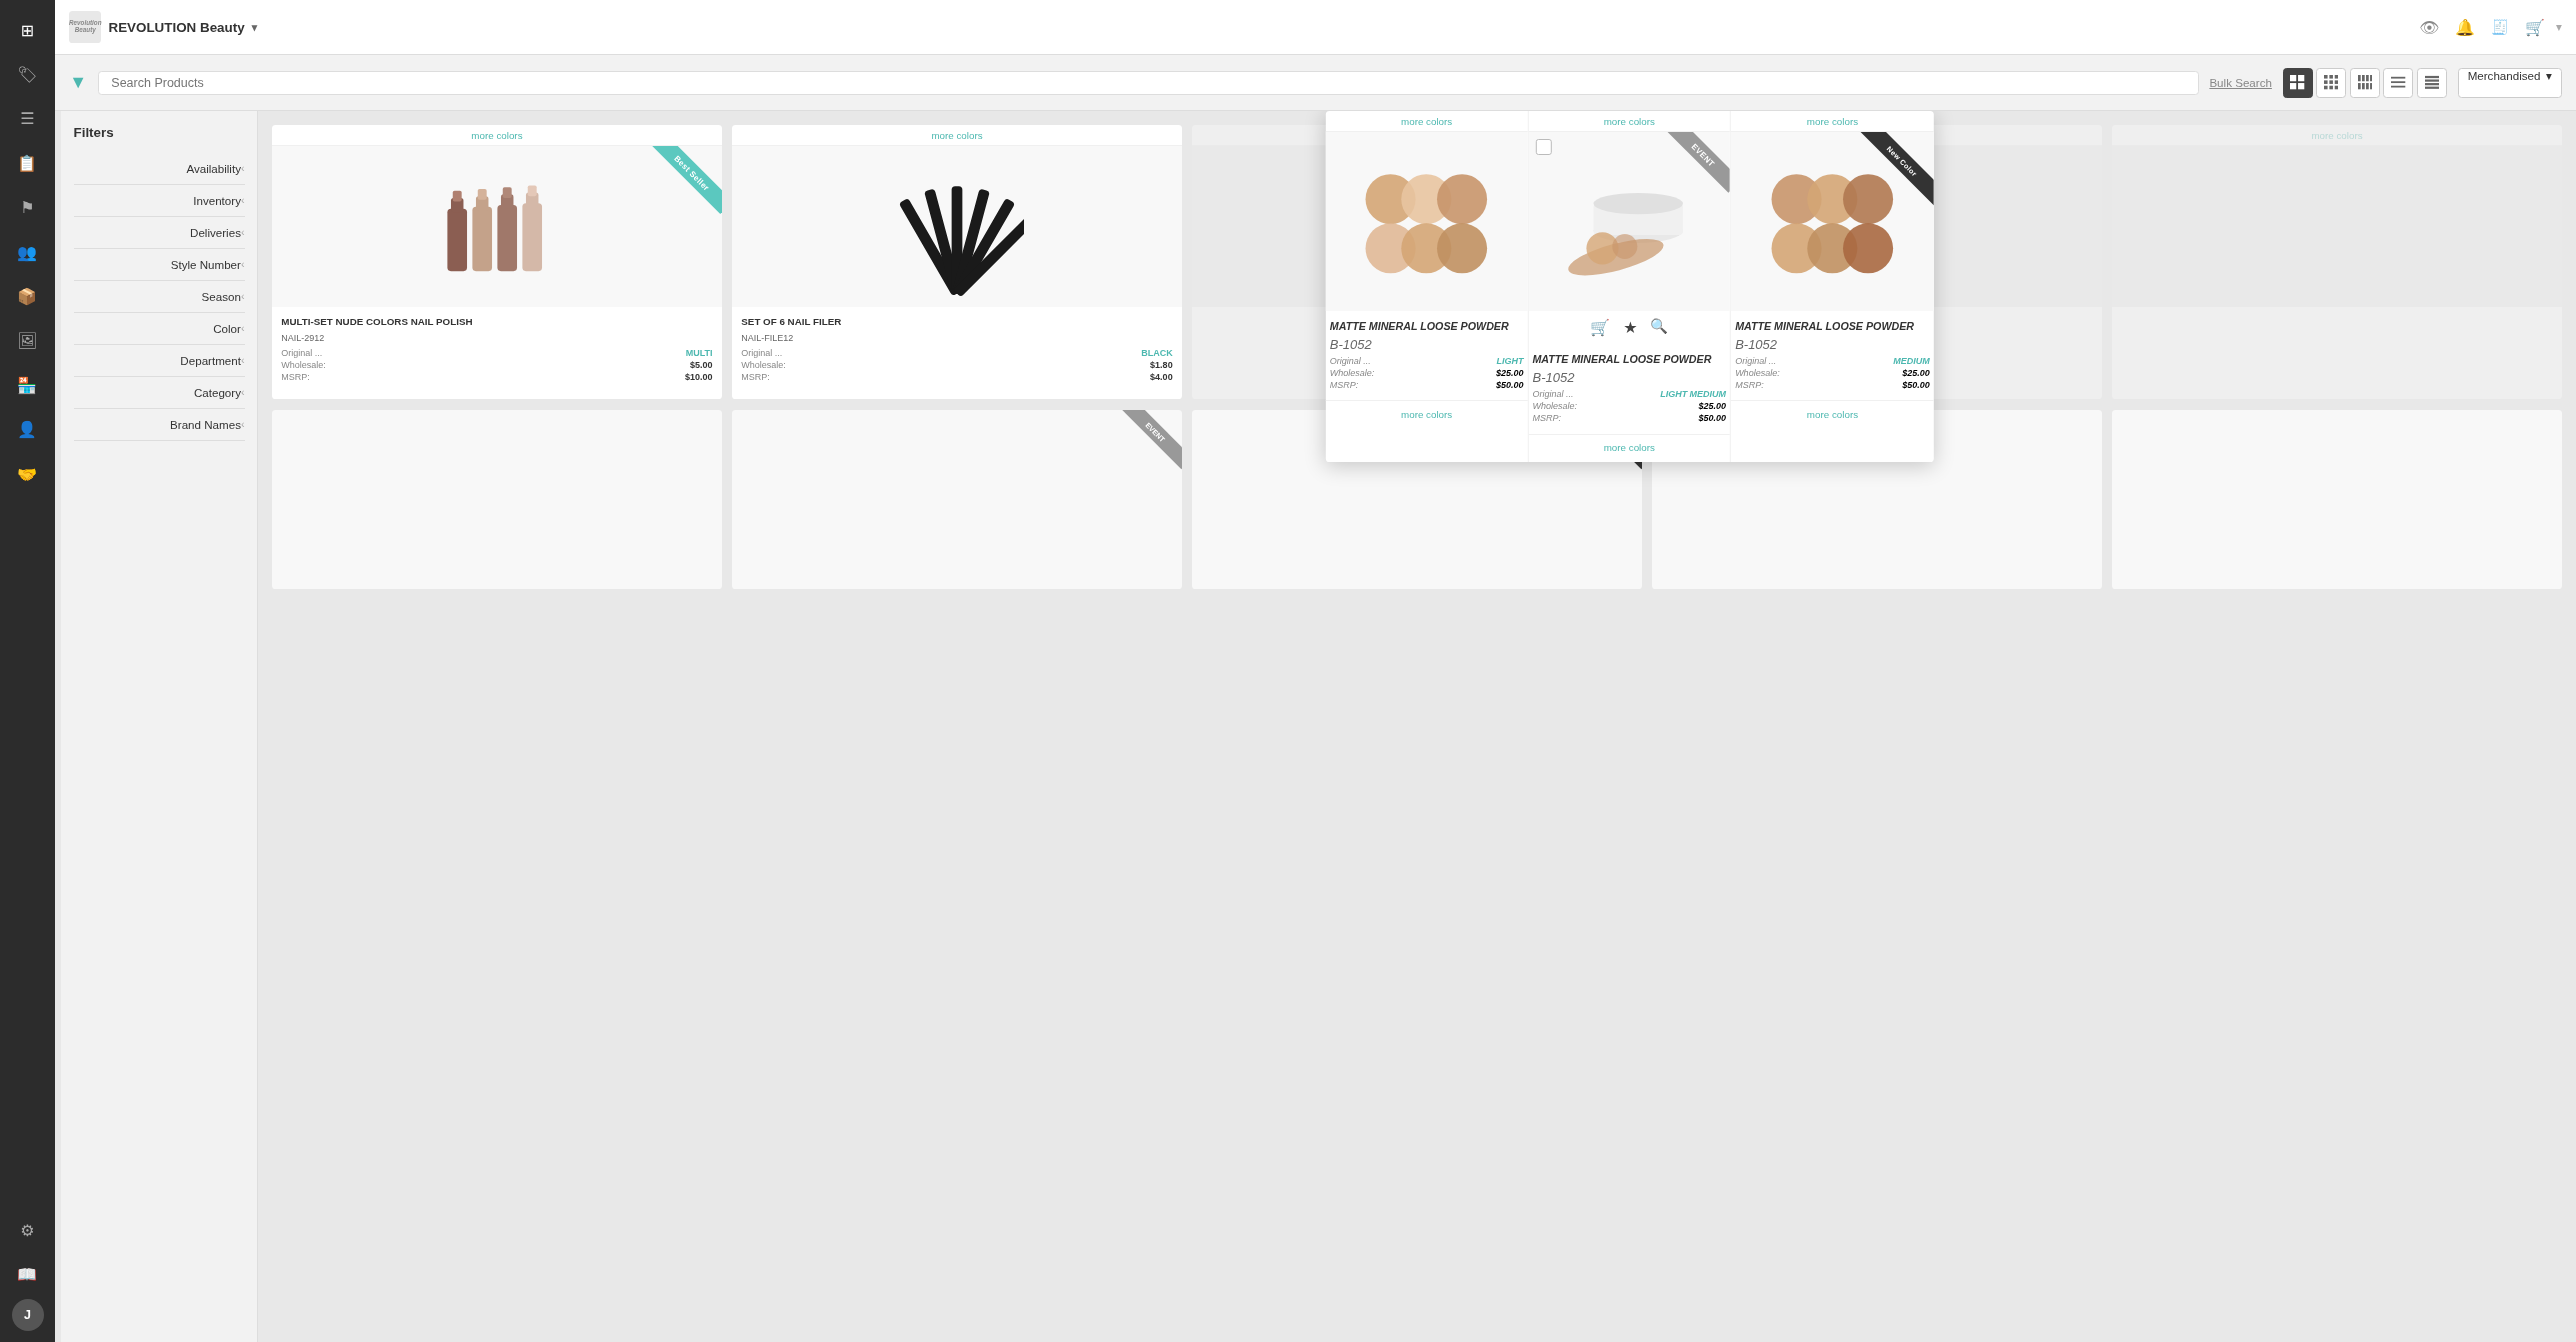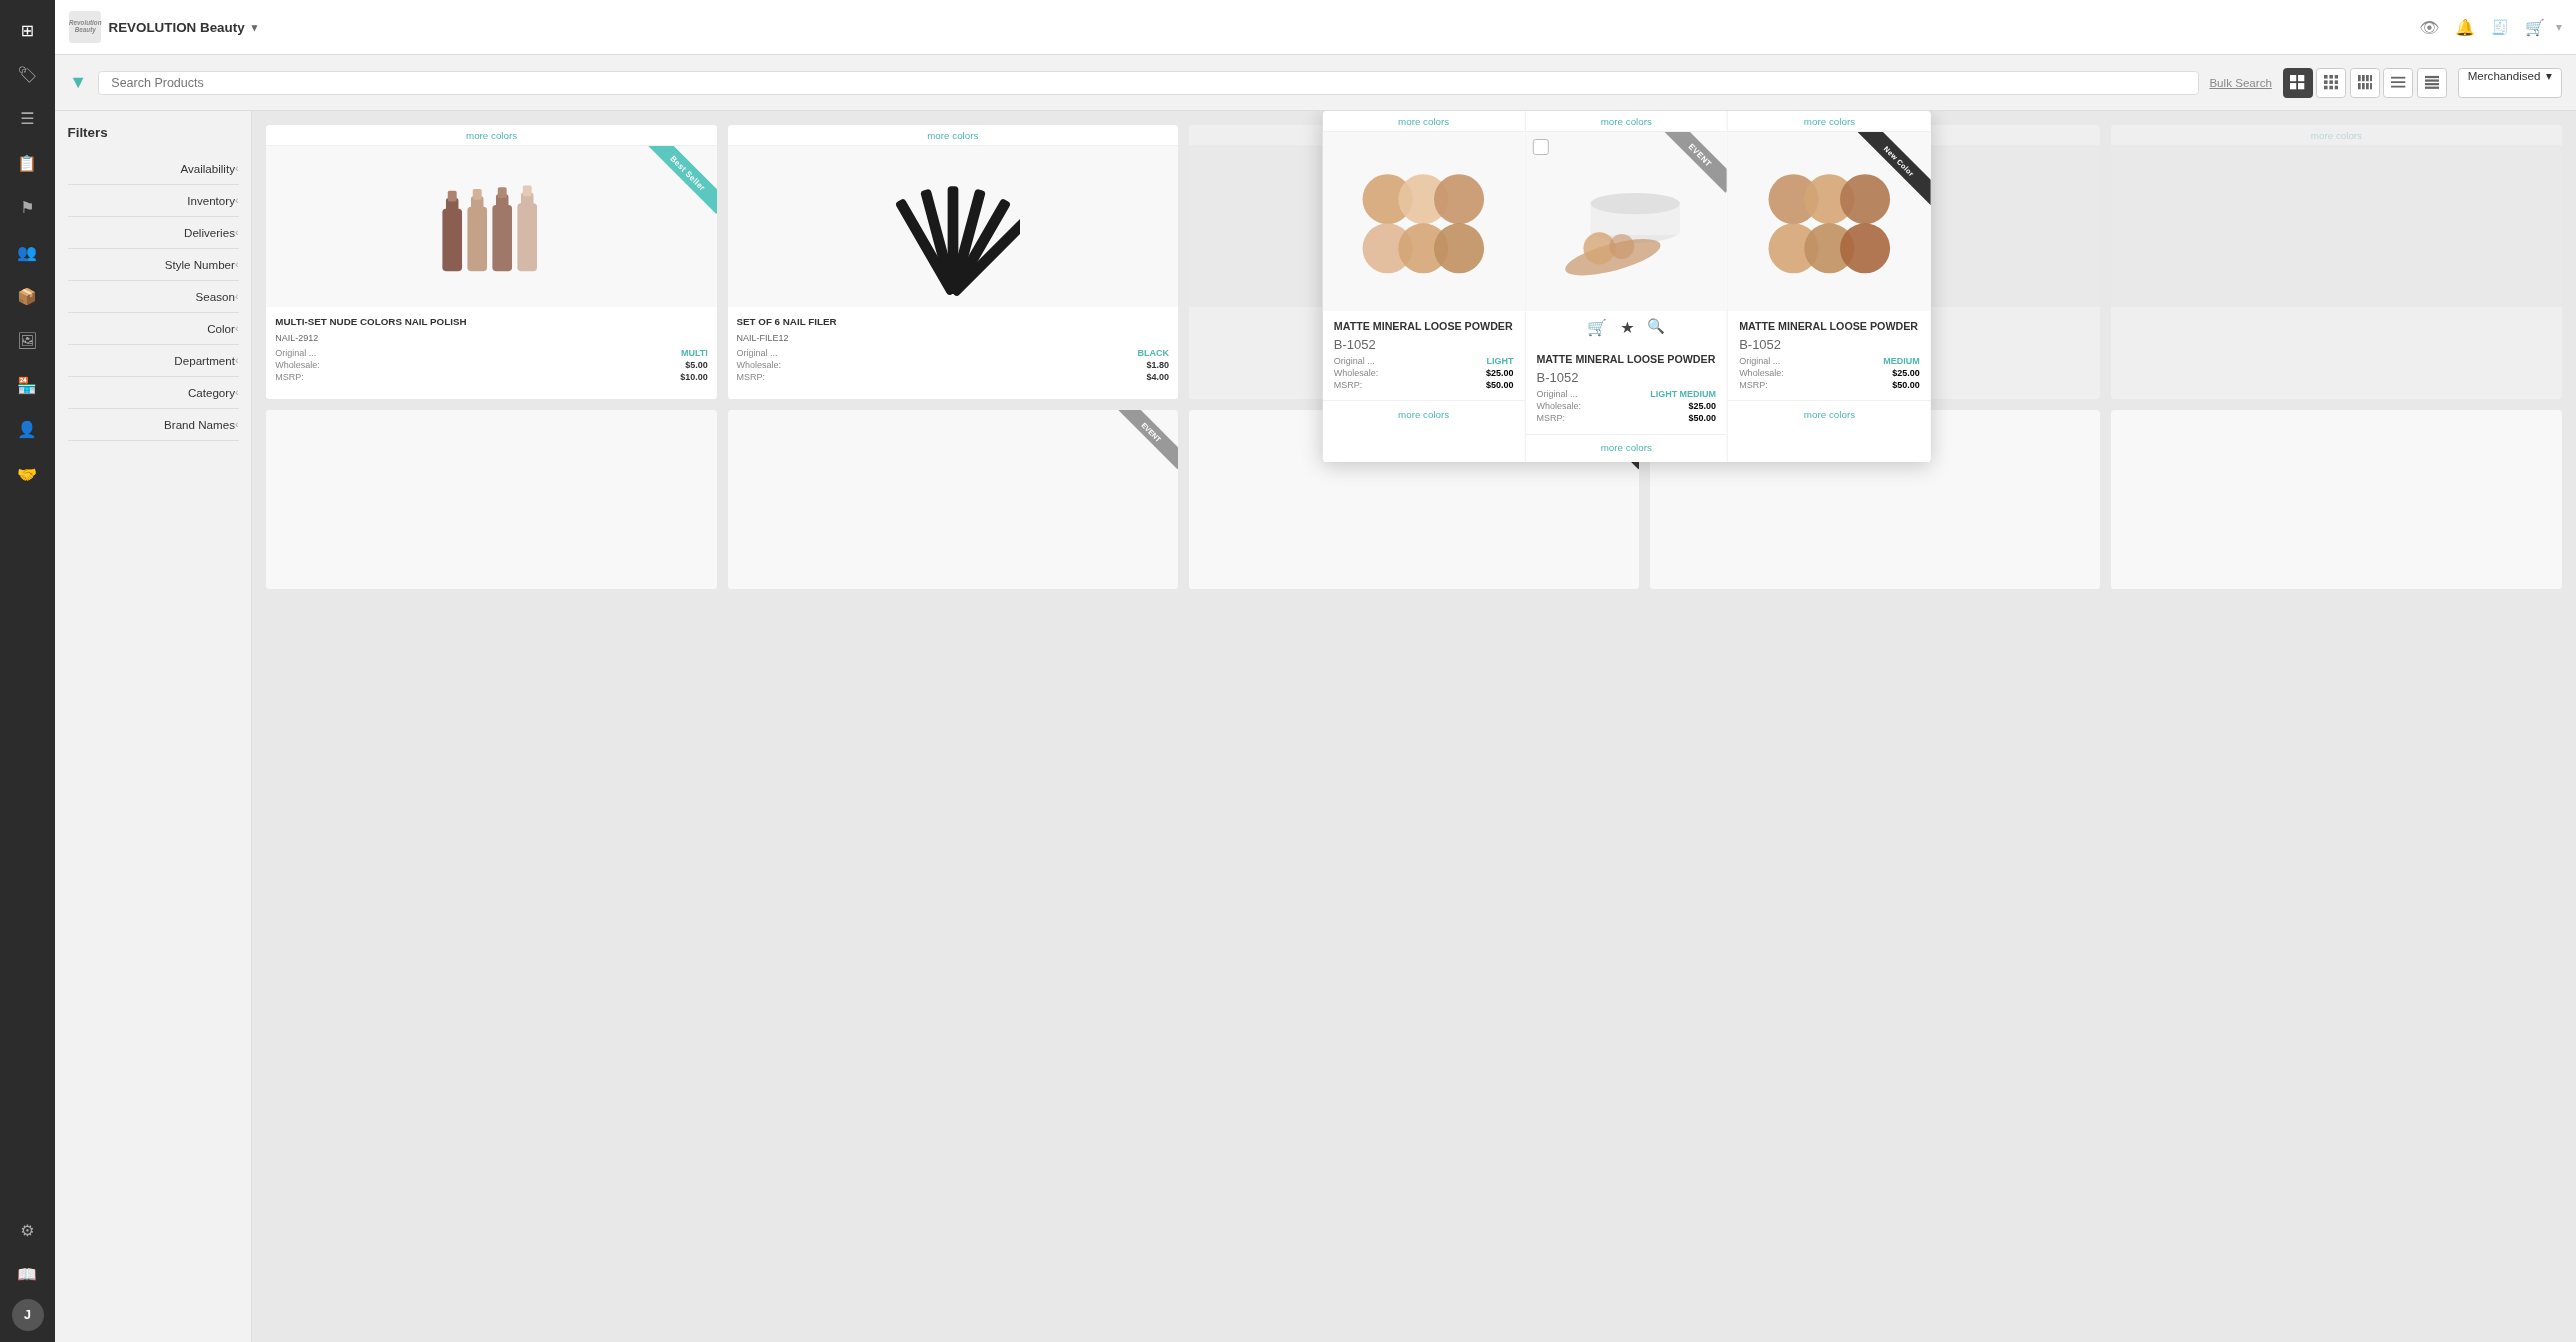--- a/index.html
+++ b/index.html
@@ -179,20 +179,21 @@
     }
 
     
     .sidebar {
       width: 197px;
       background: #f2f2f2;
       padding: 14.3px 12.5px;
       overflow-y: auto;
       flex-shrink: 0;
       border-right: 0.9px solid #ddd;
+      margin-left: 6px;
     }
     .sidebar-title {
       font-size: 13.4px;
       font-weight: 700;
       color: #333;
       margin-bottom: 12.5px;
     }
     .filter-item {
       display: flex;
       justify-content: flex-end;
@@ -316,21 +317,22 @@
     .popup-img-wrap {
       height: 179px;
       background: #f8f8f8;
       display: flex;
       align-items: center;
       justify-content: center;
       overflow: hidden;
       position: relative;
     }
     .popup-product-info {
-      padding: 9px 11px;
+      padding: 9px 4px;
+      font-style: italic;
     }
     .popup-product-name {
       font-size: 10.7px;
       font-weight: 700;
       color: #333;
       text-transform: uppercase;
       line-height: 1.3;
       margin-bottom: 2.7px;
     }
     .popup-product-sku {

